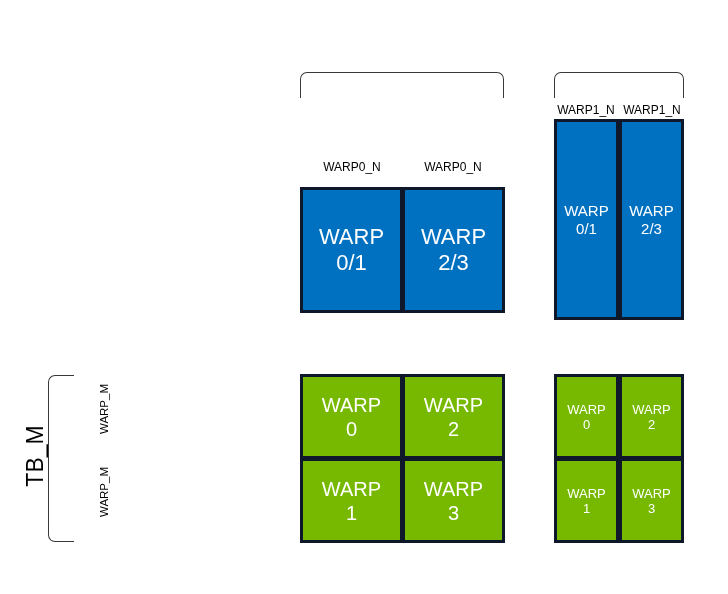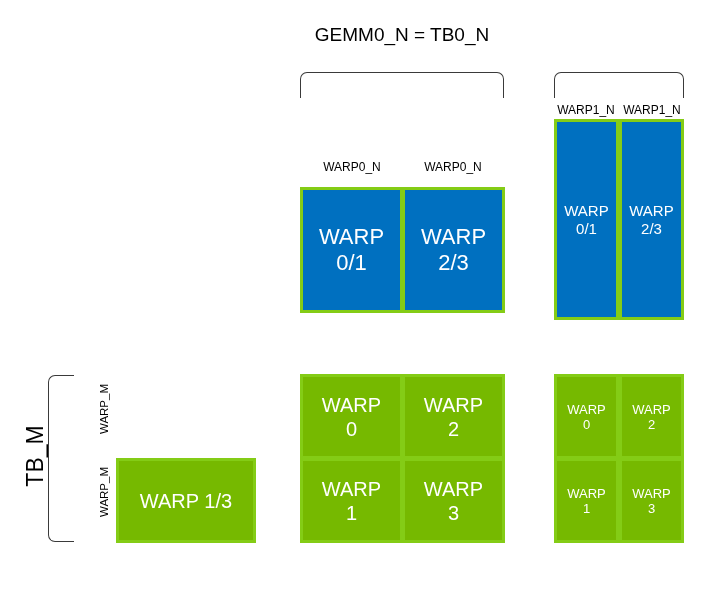--- a/index.html
+++ b/index.html
@@ -53,21 +53,21 @@
     line-height: 26px;
     white-space: nowrap;
     font-family: "Liberation Sans", sans-serif;
     transform: rotate(-90deg);
     transform-origin: 50% 50%;
   }
 
   
   .box {
     box-sizing: border-box;
-    border: 3px solid #84cc16;
+    border: 3px solid #0f172a;
     display: flex;
     align-items: center;
     justify-content: center;
     color: #ffffff;
     text-align: center;
     white-space: pre-line;
     font-family: "Liberation Sans", sans-serif;
   }
   .box.blue  { background: #0070c0; }
   .box.green { background: #76b900; }
@@ -91,21 +91,20 @@
     border-right: none;
     border-top-left-radius: 7px;
     border-bottom-left-radius: 7px;
   }
 </style>
 </head>
 <body>
 
 <div id="canvas">
 
-  <div class="abs heading" style="left:292px; top:22px; width:220px;">GEMM0_N = TB0_N</div>
 
 
   <div class="abs bracket-top" style="left:300px; top:72px; width:204px; height:26px;"></div>
 
   <div class="abs bracket-top" style="left:554px; top:72px; width:130px; height:26px;"></div>
 
   <div class="abs dim-label" style="left:554px; top:103px; width:64px;">WARP1_N</div>
 
   <div class="abs dim-label" style="left:620px; top:103px; width:64px;">WARP1_N</div>
 
@@ -127,21 +126,20 @@
 
   <div class="abs tbm-label" style="left:-5px; top:443px; width:80px; text-align:center;">TB_M</div>
 
   <div class="abs bracket-left" style="left:48px; top:375px; width:26px; height:167px;"></div>
 
   <div class="abs dim-label-vert" style="left:64px; top:402px; width:80px; text-align:center;">WARP_M</div>
 
   <div class="abs dim-label-vert" style="left:64px; top:485px; width:80px; text-align:center;">WARP_M</div>
 
 
-  <div class="abs box green f20" style="left:116px; top:458px; width:140px; height:85px;">WARP 1/3</div>
 
   <div class="abs box green f20" style="left:300px; top:374px; width:103px; height:85px;">WARP
 0</div>
 
   <div class="abs box green f20" style="left:402px; top:374px; width:103px; height:85px;">WARP
 2</div>
 
   <div class="abs box green f20" style="left:300px; top:458px; width:103px; height:85px;">WARP
 1</div>
 

